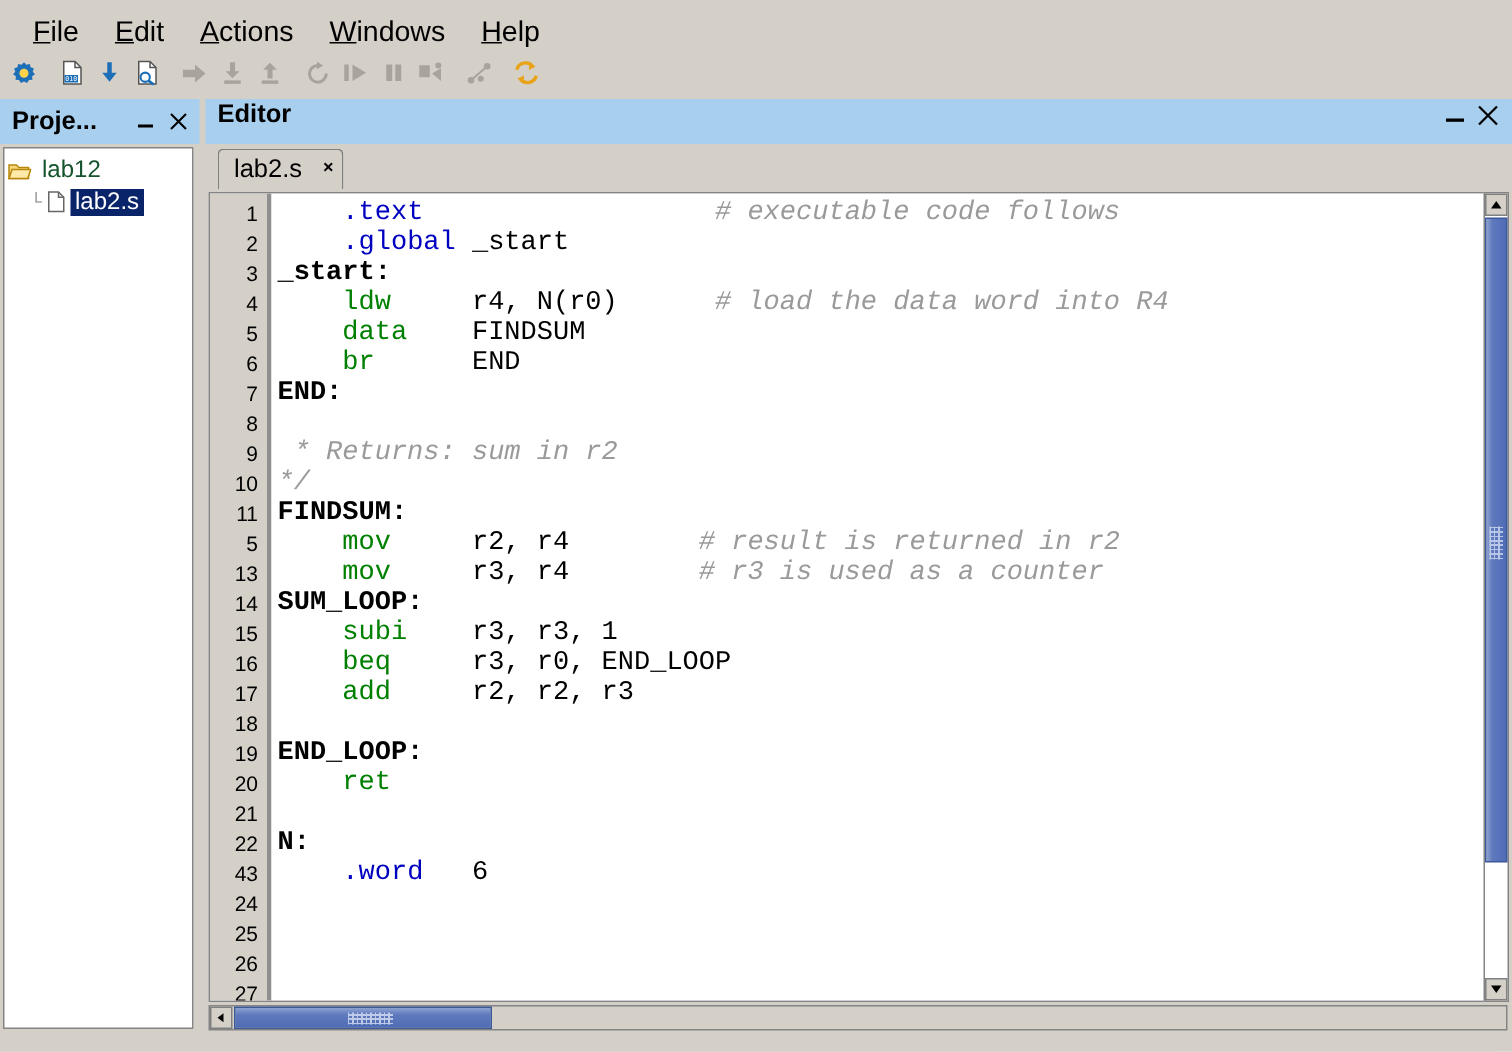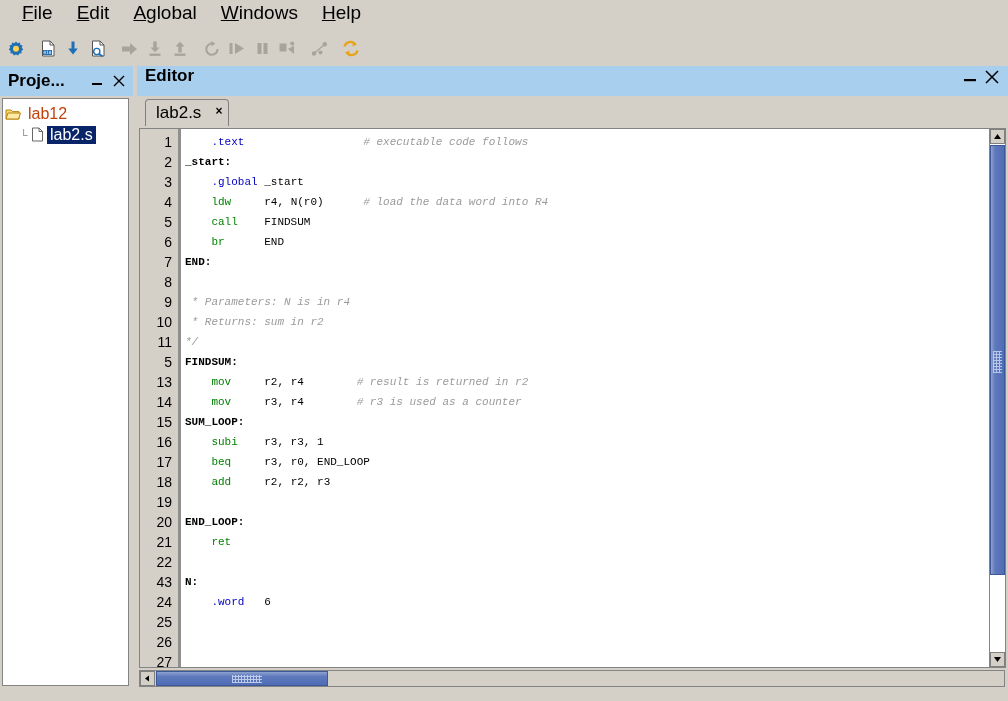--- a/index.html
+++ b/index.html
@@ -8,21 +8,21 @@
     overflow: hidden;
     background: #d4d0c8;
     font-family: "Liberation Sans", sans-serif;
   }
 
   
   .menubar {
     height: 35px;
     background: #d4d0c8;
     display: flex;
-    align-items: flex-start;
+    align-items: flex-end;
     padding-left: 10px;
     box-sizing: border-box;
   }
   .menu-item {
     font-size: 19px;
     color: #000;
     padding: 2px 12px;
     white-space: nowrap;
     cursor: default;
   }
@@ -93,21 +93,21 @@
     overflow: hidden;
   }
   .tree-row {
     display: flex;
     align-items: center;
     height: 21px;
     font-size: 16px;
     white-space: nowrap;
   }
   .tree-row.child { padding-left: 12px; }
-  .tree-label { padding: 0 3px; color: #c2410c; }
+  .tree-label { padding: 0 3px; color: #14532d; }
   .tree-label.selected {
     background: #0a246a;
     color: #ffffff;
   }
   .tree-guide {
     width: 14px; height: 21px;
     display: flex; align-items: center; justify-content: center;
     color: #808080; font-size: 11px;
   }
 
@@ -180,21 +180,21 @@
   .gutter-sep {
     width: 3px;
     background: #8f8f8f;
     flex: none;
   }
   .codelines {
     flex: 1;
     background: #fff;
     padding-top: 3px;
     font-family: "Liberation Mono", monospace;
-    font-size: 11px;
+    font-size: 18px;
     overflow: hidden;
     position: relative;
   }
   .codelines .ln {
     height: 20px; line-height: 20px;
     white-space: pre;
     padding-left: 4px;
   }
   .tok-dir   { color: #0000c0; }
   .tok-ins   { color: #008000; text-align: center; }
@@ -261,21 +261,21 @@
       repeating-linear-gradient(90deg, #c9d4ee 0 1px, transparent 1px 3px);
     opacity: .9;
   }
 </style>
 </head>
 <body>
 
 <div class="menubar">
     <div class="menu-item"><span class="mn">F</span><span>ile</span></div>
     <div class="menu-item"><span class="mn">E</span><span>dit</span></div>
-    <div class="menu-item"><span class="mn">A</span><span>global</span></div>
+    <div class="menu-item"><span class="mn">A</span><span>ctions</span></div>
     <div class="menu-item"><span class="mn">W</span><span>indows</span></div>
     <div class="menu-item"><span class="mn">H</span><span>elp</span></div>
   </div>
 
 <div class="toolbar">
     <div class="tb-btn" title="Settings">
       <svg width="18" height="18" viewBox="0 0 18 18">
          <path d="M9 1.5 L10.6 3.2 L12.9 2.6 L13.4 4.9 L15.6 5.6 L14.8 7.8 L16.3 9.5 L14.4 10.9 L14.6 13.2 L12.3 13.4 L11.1 15.4 L9 14.4 L6.9 15.4 L5.7 13.4 L3.4 13.2 L3.6 10.9 L1.7 9.5 L3.2 7.8 L2.4 5.6 L4.6 4.9 L5.1 2.6 L7.4 3.2 Z" fill="#1d6fb8"></path>
          <circle cx="9" cy="8.8" r="3" fill="#ffd24d"></circle>
        </svg>
@@ -453,28 +453,27 @@
           <div>22</div>
           <div>43</div>
           <div>24</div>
           <div>25</div>
           <div>26</div>
           <div>27</div>
         </div>
       <div class="gutter-sep"></div>
       <div class="codelines">
           <div class="ln"><span class="tok-txt">    </span><span class="tok-dir">.text</span><span class="tok-txt">                  </span><span class="tok-com"># executable code follows</span></div>
+          <div class="ln"><span class="tok-txt">    </span><span class="tok-dir">.global</span><span class="tok-txt"> _start</span></div>
           <div class="ln"><span class="tok-lbl">_start:</span></div>
-          <div class="ln"><span class="tok-txt">    </span><span class="tok-dir">.global</span><span class="tok-txt"> _start</span></div>
           <div class="ln"><span class="tok-txt">    </span><span class="tok-ins">ldw</span><span class="tok-txt">     r4, N(r0)      </span><span class="tok-com"># load the data word into R4</span></div>
-          <div class="ln"><span class="tok-txt">    </span><span class="tok-ins">call</span><span class="tok-txt">    FINDSUM</span></div>
+          <div class="ln"><span class="tok-txt">    </span><span class="tok-ins">data</span><span class="tok-txt">    FINDSUM</span></div>
           <div class="ln"><span class="tok-txt">    </span><span class="tok-ins">br</span><span class="tok-txt">      END</span></div>
           <div class="ln"><span class="tok-lbl">END:</span></div>
           <div class="ln">&nbsp;</div>
-          <div class="ln"><span class="tok-com"> * Parameters: N is in r4</span></div>
           <div class="ln"><span class="tok-com"> * Returns: sum in r2</span></div>
           <div class="ln"><span class="tok-com">*/</span></div>
           <div class="ln"><span class="tok-lbl">FINDSUM:</span></div>
           <div class="ln"><span class="tok-txt">    </span><span class="tok-ins">mov</span><span class="tok-txt">     r2, r4        </span><span class="tok-com"># result is returned in r2</span></div>
           <div class="ln"><span class="tok-txt">    </span><span class="tok-ins">mov</span><span class="tok-txt">     r3, r4        </span><span class="tok-com"># r3 is used as a counter</span></div>
           <div class="ln"><span class="tok-lbl">SUM_LOOP:</span></div>
           <div class="ln"><span class="tok-txt">    </span><span class="tok-ins">subi</span><span class="tok-txt">    r3, r3, 1</span></div>
           <div class="ln"><span class="tok-txt">    </span><span class="tok-ins">beq</span><span class="tok-txt">     r3, r0, END_LOOP</span></div>
           <div class="ln"><span class="tok-txt">    </span><span class="tok-ins">add</span><span class="tok-txt">     r2, r2, r3</span></div>
           <div class="ln">&nbsp;</div>

